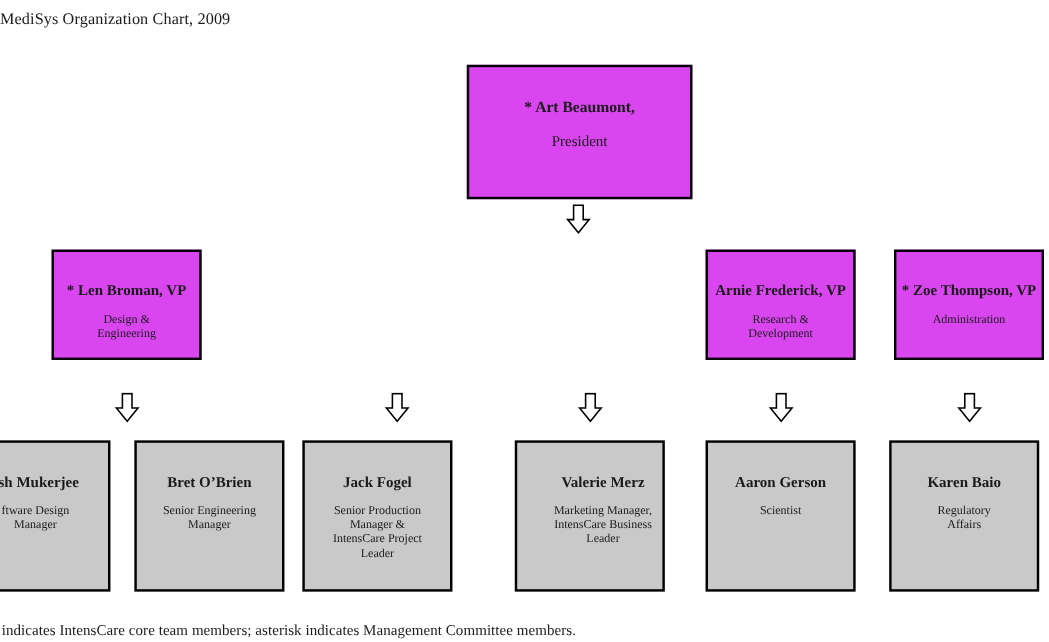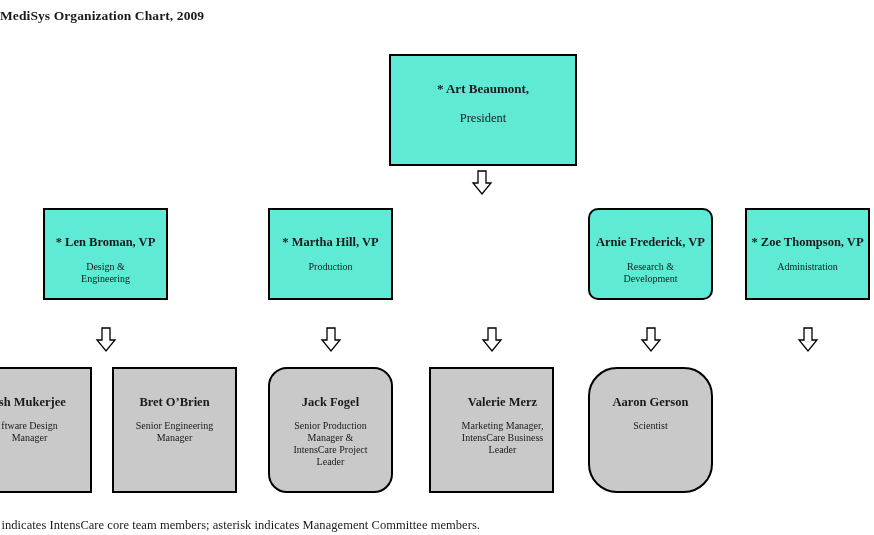--- a/index.html
+++ b/index.html
@@ -25,37 +25,36 @@
     overflow: hidden;
   }
 
   .chart-title {
     position: absolute;
     left: 0px;
     top: 8px;
     font-size: 13.5px;
     letter-spacing: 0.1px;
     white-space: nowrap;
-    font-weight: bold;
   }
 
   .footnote {
     position: absolute;
     left: -8px;
     top: 518px;
     font-size: 12.5px;
     letter-spacing: 0.05px;
     white-space: nowrap;
   }
 
   .node-box {
     position: absolute;
     box-sizing: border-box;
     border: 2.5px solid #000000;
-    background: #5eead4;
+    background: #d946ef;
     display: flex;
     flex-direction: column;
     align-items: center;
     overflow: hidden;
   }
   .node-box.shaded {
     background: #c9c9c9;
   }
 
   .node-name {
@@ -142,27 +141,23 @@
       <polygon points="7,1 15,1 15,13 20,13 11,24 2,13 7,13" fill="#ffffff" stroke="#000000" stroke-width="1.3"></polygon>
     </svg>
   </div>
 
   <div class="node-box row2" style="left:43px;">
     <div class="node-name">* Len Broman, VP</div>
     <div class="node-title">Design &amp;
 Engineering</div>
   </div>
 
-  <div class="node-box row2" style="left:268px;">
-    <div class="node-name">* Martha Hill, VP</div>
-    <div class="node-title">Production</div>
-  </div>
-
-
-  <div class="node-box row2" style="left:588px;border-radius:10px;">
+
+
+  <div class="node-box row2" style="left:588px;">
     <div class="node-name">Arnie Frederick, VP</div>
     <div class="node-title">Research &amp;
 Development</div>
   </div>
 
   <div class="node-box row2" style="left:745px;">
     <div class="node-name">* Zoe Thompson, VP</div>
     <div class="node-title">Administration</div>
   </div>
 
@@ -197,36 +192,41 @@
     <div class="node-title">ftware Design
 Manager</div>
   </div>
 
   <div class="node-box row3 shaded" style="left:112px;">
     <div class="node-name">Bret O’Brien</div>
     <div class="node-title">Senior Engineering
 Manager</div>
   </div>
 
-  <div class="node-box row3 shaded" style="left:268px;border-radius:19px;">
+  <div class="node-box row3 shaded" style="left:252px;">
     <div class="node-name">Jack Fogel</div>
     <div class="node-title">Senior Production
 Manager &amp;
 IntensCare Project
 Leader</div>
   </div>
 
   <div class="node-box row3 shaded" style="left:429px;padding-left:22px;">
     <div class="node-name">Valerie Merz</div>
     <div class="node-title">Marketing Manager,
 IntensCare Business
 Leader</div>
   </div>
 
-  <div class="node-box row3 shaded" style="left:588px;border-radius:29px;">
+  <div class="node-box row3 shaded" style="left:588px;">
     <div class="node-name">Aaron Gerson</div>
     <div class="node-title">Scientist</div>
   </div>
 
+  <div class="node-box row3 shaded" style="left:741px;">
+    <div class="node-name">Karen Baio</div>
+    <div class="node-title">Regulatory
+Affairs</div>
+  </div>
 
   <div class="footnote">g indicates IntensCare core team members; asterisk indicates Management Committee members.</div>
 
 </div>
 
 </body></html>

